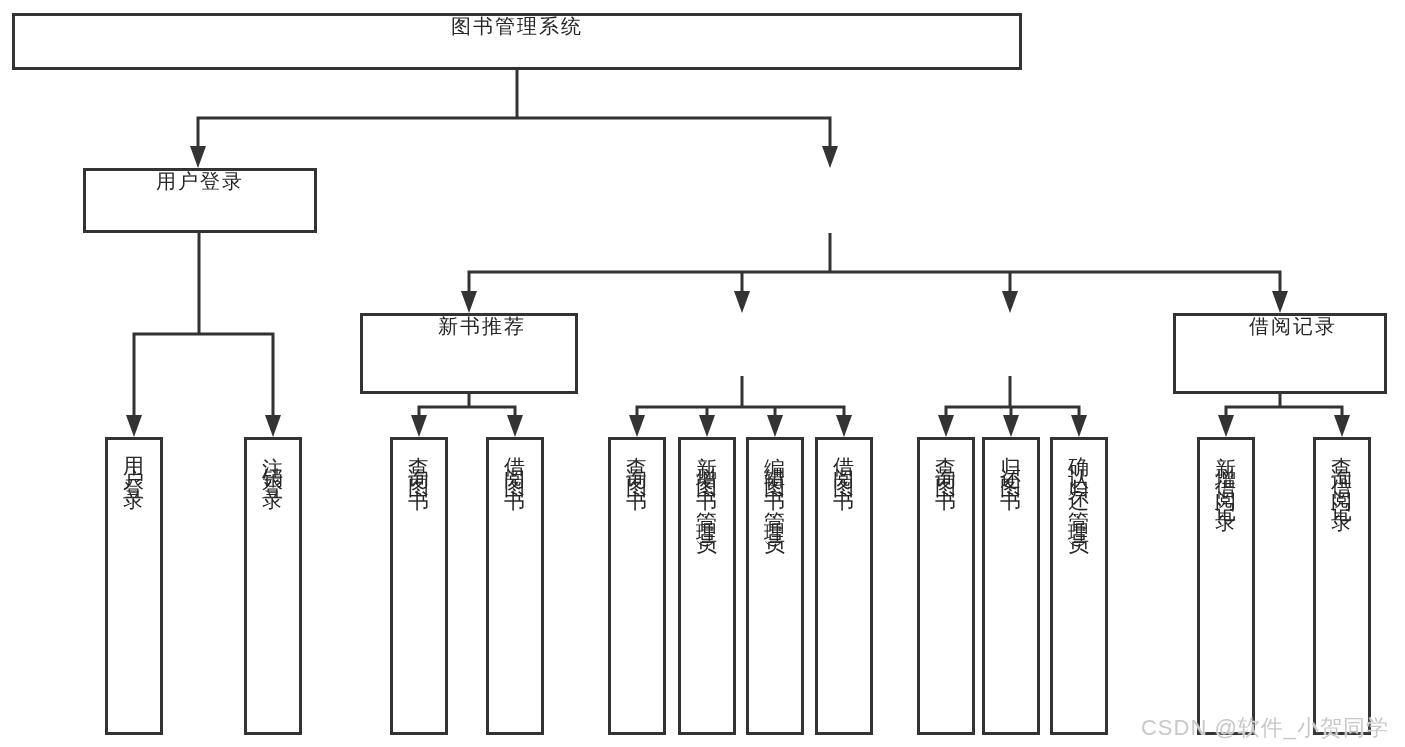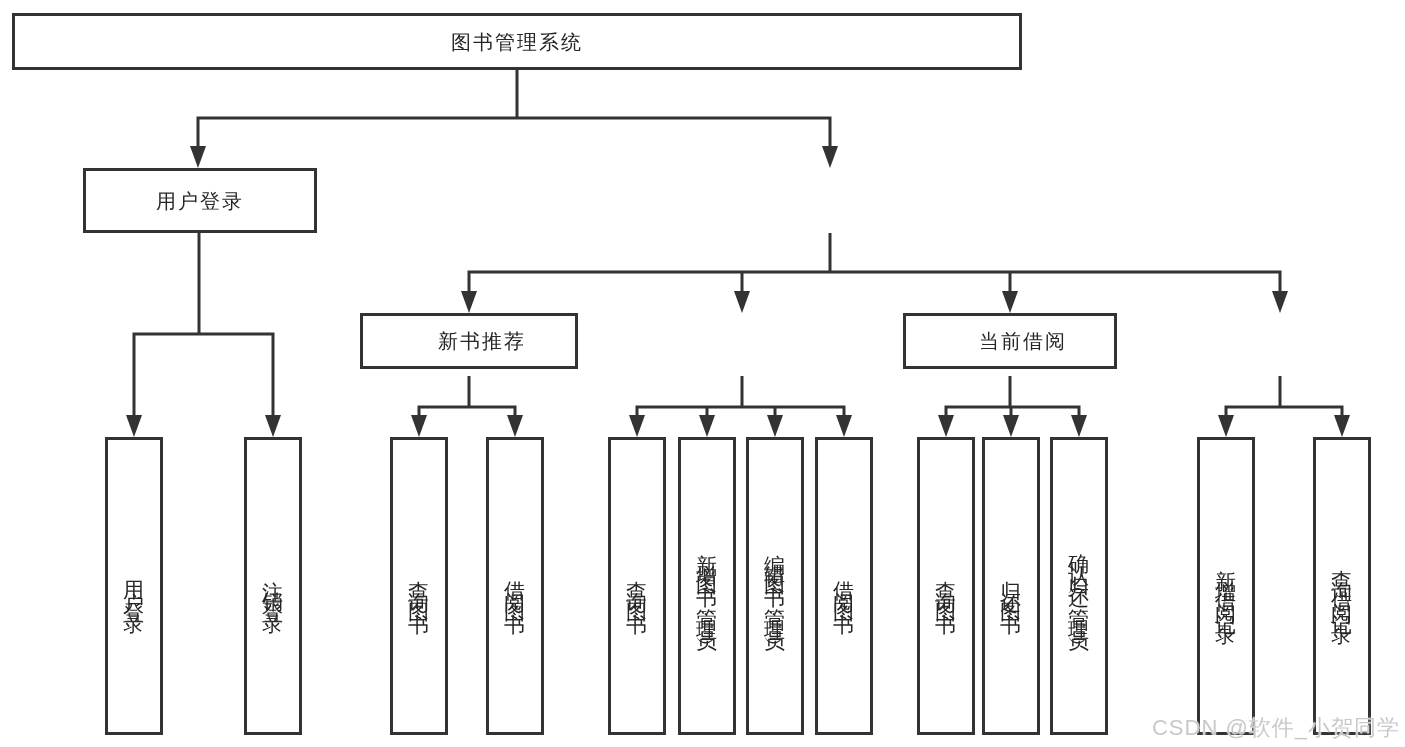--- a/index.html
+++ b/index.html
@@ -16,44 +16,44 @@
     left: 0; top: 0;
     width: 1405px; height: 747px;
     z-index: 1;
   }
   .box {
     position: absolute;
     box-sizing: border-box;
     border: 3px solid #333333;
     background: #ffffff;
     display: flex;
-    align-items: center;
+    align-items: flex-start;
     justify-content: center;
     z-index: 2;
   }
   .box .lbl {
     color: #262626;
     font-size: 20px;
     letter-spacing: 2px;
     line-height: 1;
     white-space: nowrap;
   }
   .box.v .lbl {
     writing-mode: vertical-rl;
     text-orientation: mixed;
     letter-spacing: 11px;
     font-size: 21px;
     white-space: normal;
   }
   .leaf { top: 437px; width: 58px; height: 298px; }
-  .lvl3 { top: 313px; height: 56px; padding-left: 26px; }
+  .lvl3 { top: 313px; height: 81px; padding-left: 26px; }
   .lvl2 { top: 168px; height: 65px; }
   #watermark {
     position: absolute;
-    right: 5px;
+    right: 16px;
     bottom: 4px;
     z-index: 5;
     font-size: 22px;
     letter-spacing: 1px;
     color: rgba(197, 197, 197, 0.95);
     text-shadow: 0 0 2px #ffffff, 0 0 1px #ffffff;
     white-space: nowrap;
   }
 </style>
 </head>
@@ -117,22 +117,22 @@
     <span class="lbl">图书管理系统</span>
   </div>
 
   <div class="box lvl2" style="left:83px; width:234px">
     <span class="lbl">用户登录</span>
   </div>
 
   <div class="box lvl3" style="left:360px; width:218px">
     <span class="lbl">新书推荐</span>
   </div>
-  <div class="box lvl3" style="left:903px; width:214px">
-    <span class="lbl">当前借阅</span>
+  <div class="box lvl3" style="left:1173px; width:214px">
+    <span class="lbl">借阅记录</span>
   </div>
 
   <div class="box v leaf" style="left:105px">
     <span class="lbl">用户登录</span>
   </div>
   <div class="box v leaf" style="left:244px">
     <span class="lbl">注销登录</span>
   </div>
 
   <div class="box v leaf" style="left:390px">

